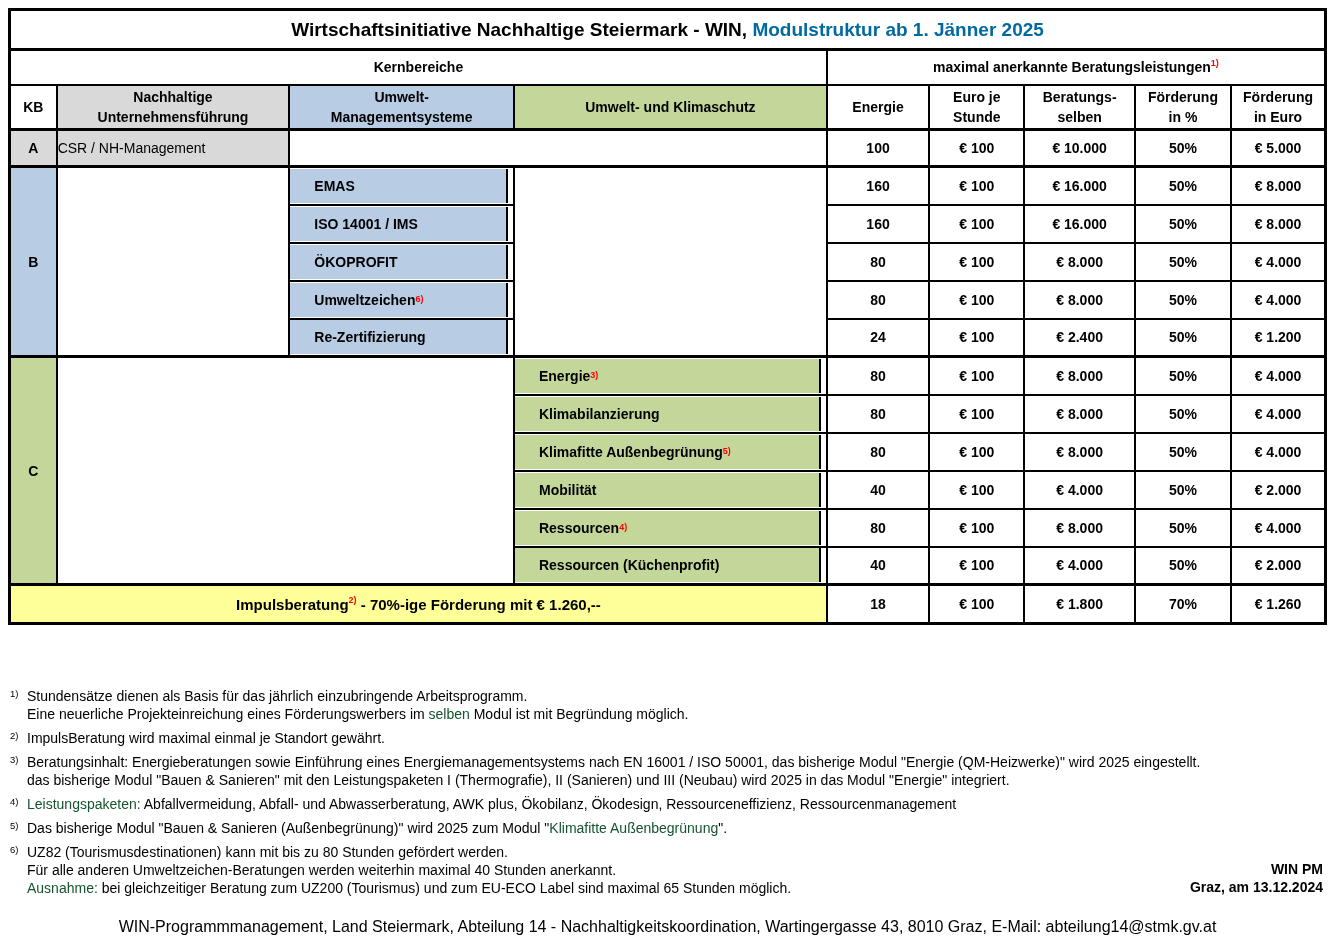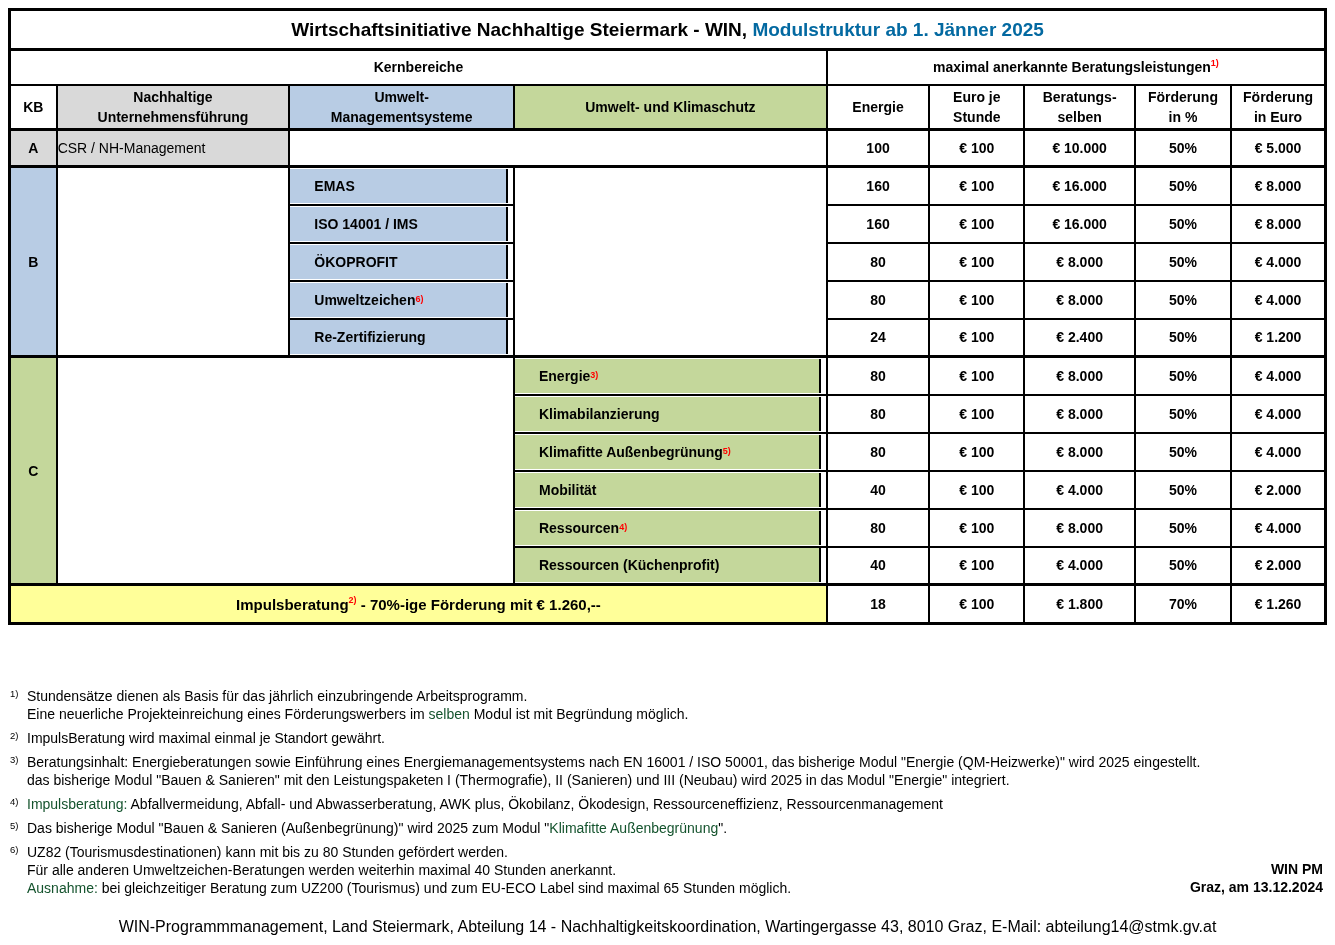--- a/index.html
+++ b/index.html
@@ -306,21 +306,21 @@
       <sup class="marker">2)</sup>
       <div class="fn-line"><span>ImpulsBeratung wird maximal einmal je Standort gewährt.</span></div>
     </div>
     <div class="fn">
       <sup class="marker">3)</sup>
       <div class="fn-line"><span>Beratungsinhalt: Energieberatungen sowie Einführung eines Energiemanagementsystems nach EN 16001 / ISO 50001, das bisherige Modul "Energie (QM-Heizwerke)" wird 2025 eingestellt.</span></div>
       <div class="fn-line"><span>das bisherige Modul "Bauen &amp; Sanieren" mit den Leistungspaketen I (Thermografie), II (Sanieren) und III (Neubau) wird 2025 in das Modul "Energie" integriert.</span></div>
     </div>
     <div class="fn">
       <sup class="marker">4)</sup>
-      <div class="fn-line"><span class="red">Impulsberatung:</span><span> Abfallvermeidung, Abfall- und Abwasserberatung, AWK plus, Ökobilanz, Ökodesign, Ressourceneffizienz, Ressourcenmanagement</span></div>
+      <div class="fn-line"><span class="red">Leistungspaketen:</span><span> Abfallvermeidung, Abfall- und Abwasserberatung, AWK plus, Ökobilanz, Ökodesign, Ressourceneffizienz, Ressourcenmanagement</span></div>
     </div>
     <div class="fn">
       <sup class="marker">5)</sup>
       <div class="fn-line"><span>Das bisherige Modul "Bauen &amp; Sanieren (Außenbegrünung)" wird 2025 zum Modul "</span><span class="red">Klimafitte Außenbegrünung</span><span>".</span></div>
     </div>
     <div class="fn">
       <sup class="marker">6)</sup>
       <div class="fn-line"><span>UZ82 (Tourismusdestinationen) kann mit bis zu 80 Stunden gefördert werden.</span></div>
       <div class="fn-line"><span>Für alle anderen Umweltzeichen-Beratungen werden weiterhin maximal 40 Stunden anerkannt.</span></div>
       <div class="fn-line"><span class="red">Ausnahme:</span><span> bei gleichzeitiger Beratung zum UZ200 (Tourismus) und zum EU-ECO Label sind maximal 65 Stunden möglich.</span></div>

